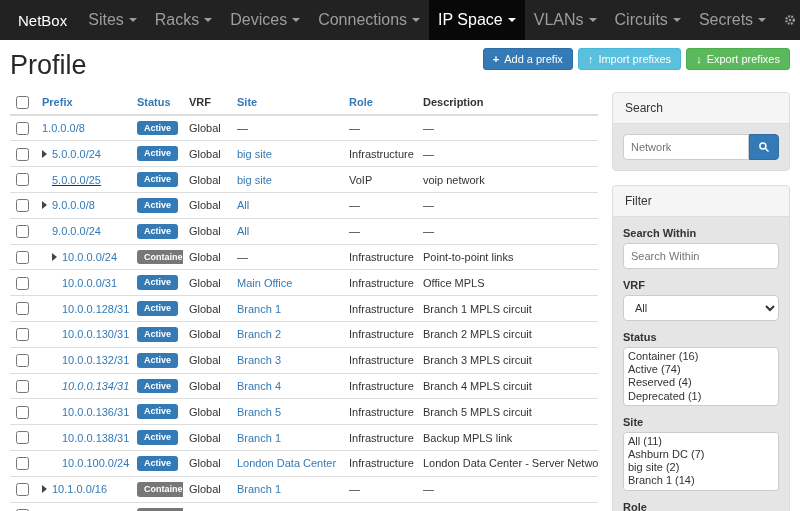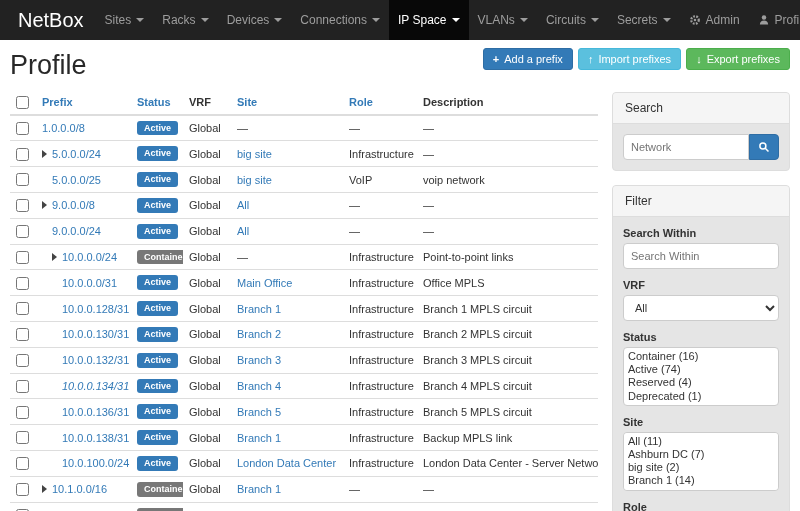--- a/index.html
+++ b/index.html
@@ -5,24 +5,24 @@
   * { box-sizing: border-box; }
   html, body { margin: 0; padding: 0; }
   body {
     width: 800px; height: 511px; overflow: hidden;
     background: #fff; color: #333;
     font-family: "Liberation Sans", "DejaVu Sans", sans-serif;
     font-size: 12px;
   }
   
   .navbar { height: 40px; background: #222; display: flex; align-items: stretch; padding: 0 6px; }
-  .brand { color: #fff; font-size: 20px; display: flex; align-items: center; padding: 8px 12px; text-decoration: none; cursor: pointer; }
+  .brand { color: #fff; font-size: 15px; display: flex; align-items: center; padding: 8px 12px; text-decoration: none; cursor: pointer; }
   .nav { list-style: none; margin: 0; padding: 0; display: flex; }
   .nav-main { flex: 1; }
-  .nav-item { color: #9d9d9d; font-size: 12px; height: 40px; padding: 0 9px; cursor: pointer; display: flex; align-items: center; gap: 5px; white-space: nowrap; }
+  .nav-item { color: #9d9d9d; font-size: 16px; height: 40px; padding: 0 9px; cursor: pointer; display: flex; align-items: center; gap: 5px; white-space: nowrap; }
   .nav-item.active { background: #080808; color: #fff; }
   .caret { width: 0; height: 0; border-top: 4px solid currentColor; border-left: 4px solid transparent; border-right: 4px solid transparent; display: inline-block; }
   .nav-icon { display: inline-flex; }
   .icon-12 { width: 12px; height: 12px; display: block; }
   
   .container { padding: 0 10px; }
   .header-row { display: flex; justify-content: space-between; align-items: flex-start; }
   h1 { font-size: 27px; font-weight: 400; margin: 10px 0 9px; color: #282828; }
   .actions { margin-top: 8px; display: flex; gap: 5px; }
   .btn { display: inline-flex; align-items: center; gap: 5px; font-size: 11px; padding: 4px 9px; border-radius: 3px; color: #fff; border: 1px solid transparent; cursor: pointer; font-family: inherit; }
@@ -175,21 +175,21 @@
               <td class="col-cb"><input type="checkbox" style=""></td>
               <td style="padding-left: 6px;"><span class="tree-caret"></span><a class="cell-link">5.0.0.0/24</a></td>
               <td><span class="badge-status" style="background: rgb(51, 122, 183);">Active</span></td>
               <td>Global</td>
               <td><a class="cell-link">big site</a></td>
               <td>Infrastructure</td>
               <td>—</td>
             </tr>
             <tr>
               <td class="col-cb"><input type="checkbox" style=""></td>
-              <td style="padding-left: 16px;"><a class="cell-link">5.0.0.0/25</a></td>
+              <td style="padding-left: 16px; text-decoration: underline;"><a class="cell-link">5.0.0.0/25</a></td>
               <td><span class="badge-status" style="background: rgb(51, 122, 183);">Active</span></td>
               <td>Global</td>
               <td><a class="cell-link">big site</a></td>
               <td>VoIP</td>
               <td>voip network</td>
             </tr>
             <tr>
               <td class="col-cb"><input type="checkbox" style=""></td>
               <td style="padding-left: 6px;"><span class="tree-caret"></span><a class="cell-link">9.0.0.0/8</a></td>
               <td><span class="badge-status" style="background: rgb(51, 122, 183);">Active</span></td>

